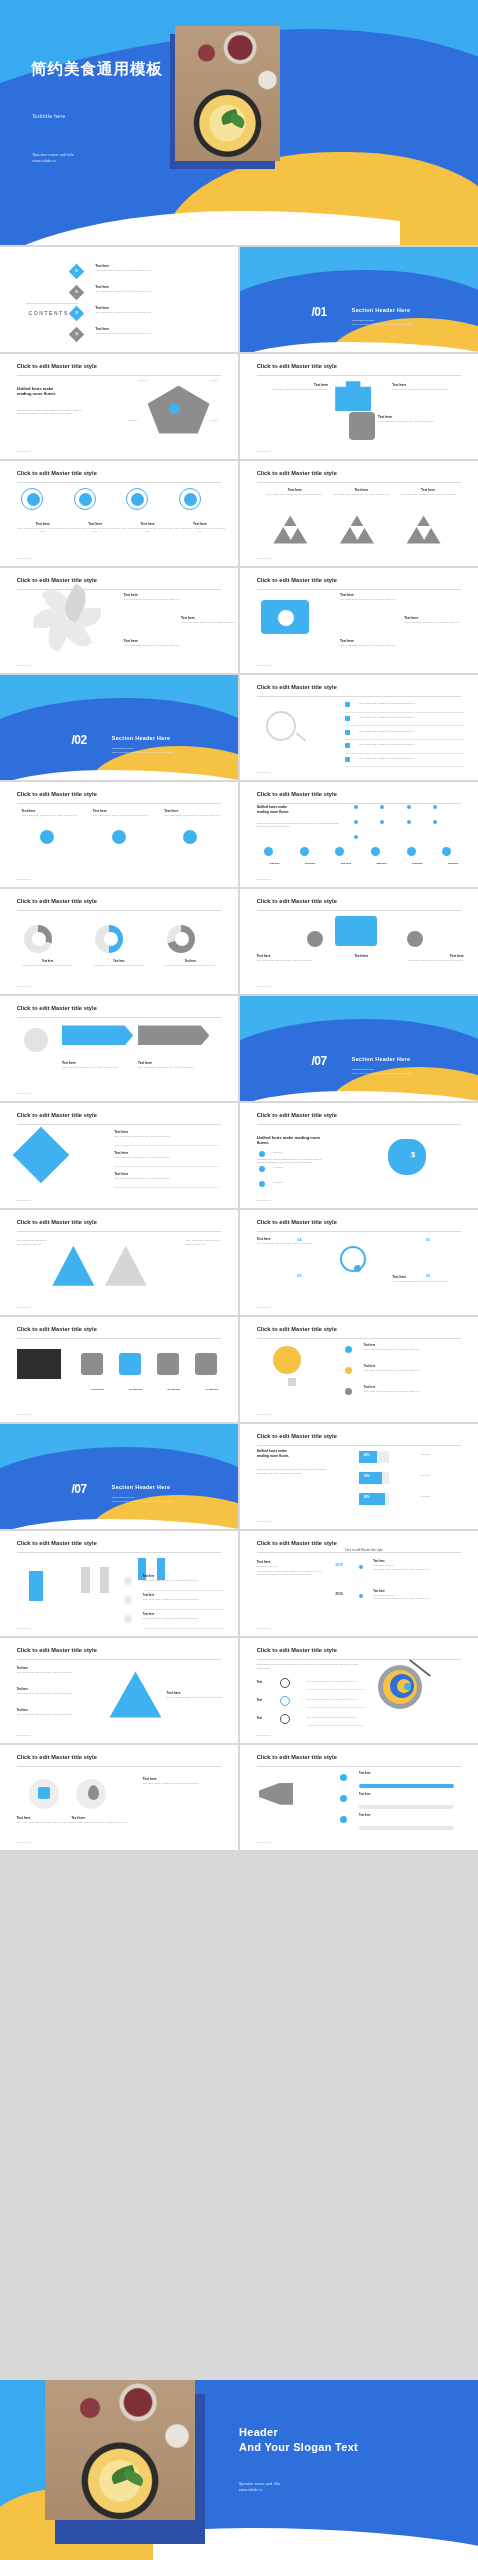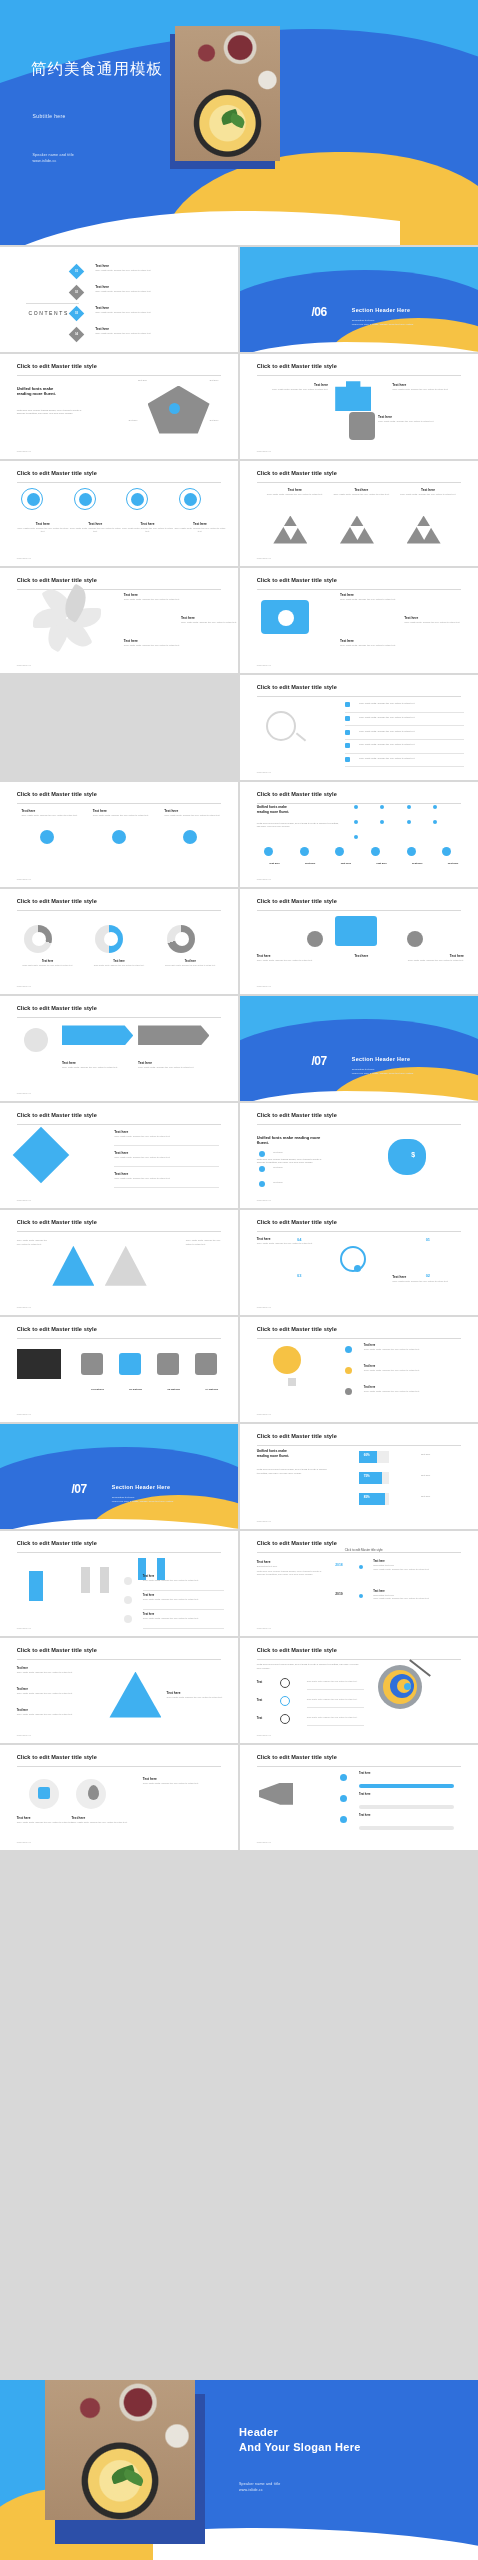--- a/index.html
+++ b/index.html
@@ -92,21 +92,21 @@
   .cover .wave-yellow {
     position:absolute; right:-6%; bottom:-40%; width:72%; height:78%;
     background:#f6c244; border-radius:50% 46% 0 0 / 50% 42% 0 0;
   }
   .cover .wave-white {
     position:absolute; left:-10%; bottom:-58%; width:130%; height:72%;
     background:#ffffff; border-radius:46% 54% 0 0 / 58% 46% 0 0;
   }
   .cover-title {
     position:absolute; left:6.5%; top:24%;
-    font-size:15.5px; font-weight:normal; color:#fff; letter-spacing:1px;
+    font-size:15.5px; font-weight:bold; color:#fff; letter-spacing:1px;
     font-family:"DejaVu Sans","Liberation Sans",sans-serif;
   }
   .cover-sub {
     position:absolute; left:6.8%; top:46%;
     font-size:5px; color:#eaf4ff; letter-spacing:.4px;
   }
   .cover-meta {
     position:absolute; left:6.8%; top:62%;
     font-size:3.6px; color:#dbe9fb; line-height:1.75; letter-spacing:.2px;
   }
@@ -247,21 +247,21 @@
         <div class="th">Text here</div>
         <div class="tb" style="margin-top:1px;">Copy paste fonts. Choose the only option to retain text.</div>
       </div>
     </div>
     <div class="slide" style="left: 240px; top: 247px; width: 238px; height: 105px;">
       <div class="sec">
         <div class="blue"></div>
         <div class="yellow"></div>
         <div class="white"></div>
       </div>
-      <div class="sec-num">/06</div>
+      <div class="sec-num">/01</div>
       <div class="sec-head">Section Header Here</div>
       <div class="sec-sub">
         <div>Supporting text here</div>
         <div>When you copy &amp; paste, choose "keep text only" option.</div>
       </div>
     </div>
     <div class="slide" style="left: 0px; top: 354px; width: 238px; height: 105px;">
       <div class="s-title">Click to edit Master title style</div>
       <div class="s-rule"></div>
       <div class="s-foot">www.islide.cc</div>
@@ -385,20 +385,33 @@
         <div class="th">Text here</div>
         <div class="tb" style="margin-top:1px;">Copy paste fonts. Choose the only option to retain text.</div>
       </div>
       <div style="position:absolute;left:69%;top:46%;width:25%;">
         <div class="th">Text here</div>
         <div class="tb" style="margin-top:1px;">Copy paste fonts. Choose the only option to retain text.</div>
       </div>
       <div style="position:absolute;left:42%;top:68%;width:25%;">
         <div class="th">Text here</div>
         <div class="tb" style="margin-top:1px;">Copy paste fonts. Choose the only option to retain text.</div>
+      </div>
+    </div>
+    <div class="slide" style="left: 0px; top: 675px; width: 238px; height: 105px;">
+      <div class="sec">
+        <div class="blue"></div>
+        <div class="yellow"></div>
+        <div class="white"></div>
+      </div>
+      <div class="sec-num">/02</div>
+      <div class="sec-head">Section Header Here</div>
+      <div class="sec-sub">
+        <div>Supporting text here</div>
+        <div>When you copy &amp; paste, choose "keep text only" option.</div>
       </div>
     </div>
     <div class="slide" style="left: 240px; top: 675px; width: 238px; height: 105px;">
       <div class="s-title">Click to edit Master title style</div>
       <div class="s-rule"></div>
       <div class="s-foot">www.islide.cc</div>
       <div class="s-pg"></div>
       <div class="ring" style="left:11%;top:34%;width:30px;height:30px;border:2px solid #d6d6d6;"></div>
       <div class="bar" style="left:23%;top:58%;width:12px;height:2px;background:#d6d6d6;transform:rotate(40deg);"></div>
       <div style="position:absolute;left:44%;top:26%;width:5px;height:5px;background:#3fb0f0;border-radius:1px;"></div>
@@ -862,20 +875,20 @@
         <div class="wave-white" style="left:-8%;bottom:-60%;width:130%;height:78%;"></div>
         <div class="wave-yellow" style="left:-4%;right:auto;bottom:-16%;width:36%;height:56%;border-radius:50% 50% 0 0/50% 50% 0 0;"></div>
       </div>
       <div class="photo-navy" style="left:55px;top:14px;width:150px;height:150px;"></div>
       <div class="photo" style="left:45px;top:0px;width:150px;height:140px;background-size:100% 100%;">
         <div class="basil"></div>
         <div class="basil2"></div>
       </div>
       <div class="thanks-title">
         <div>Header</div>
-        <div>And Your Slogan Here</div>
+        <div>And Your Slogan Text</div>
       </div>
       <div class="thanks-meta">
         <div>Speaker name and title</div>
         <div>www.islide.cc</div>
       </div>
     </div>
   </div>
 
 </body></html>

